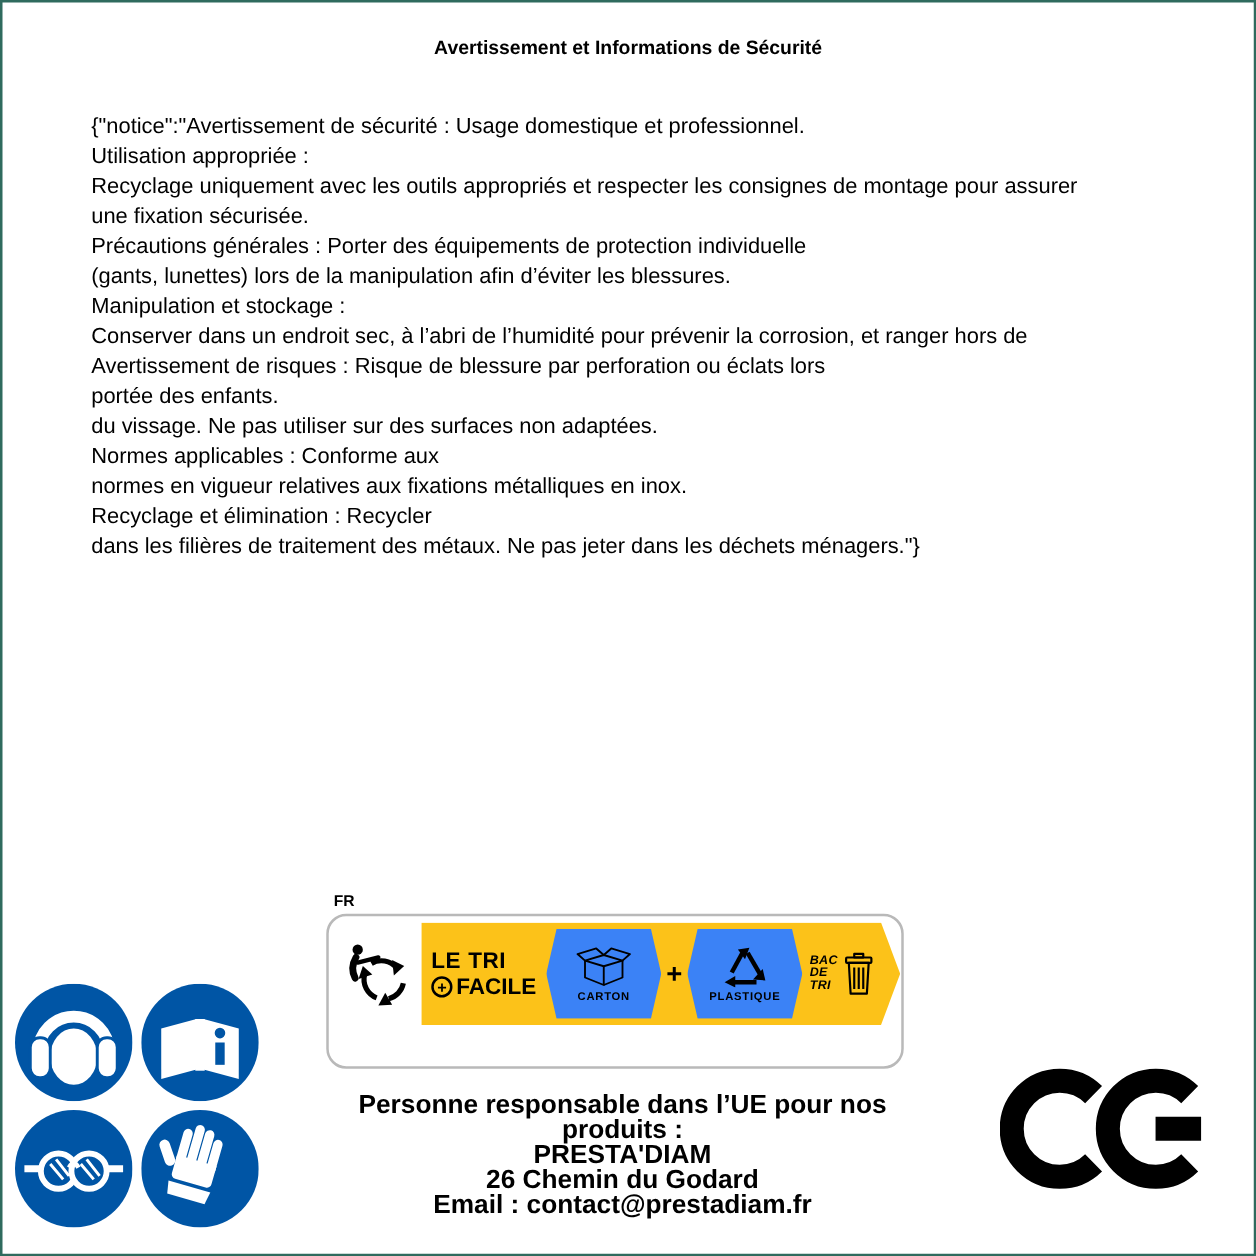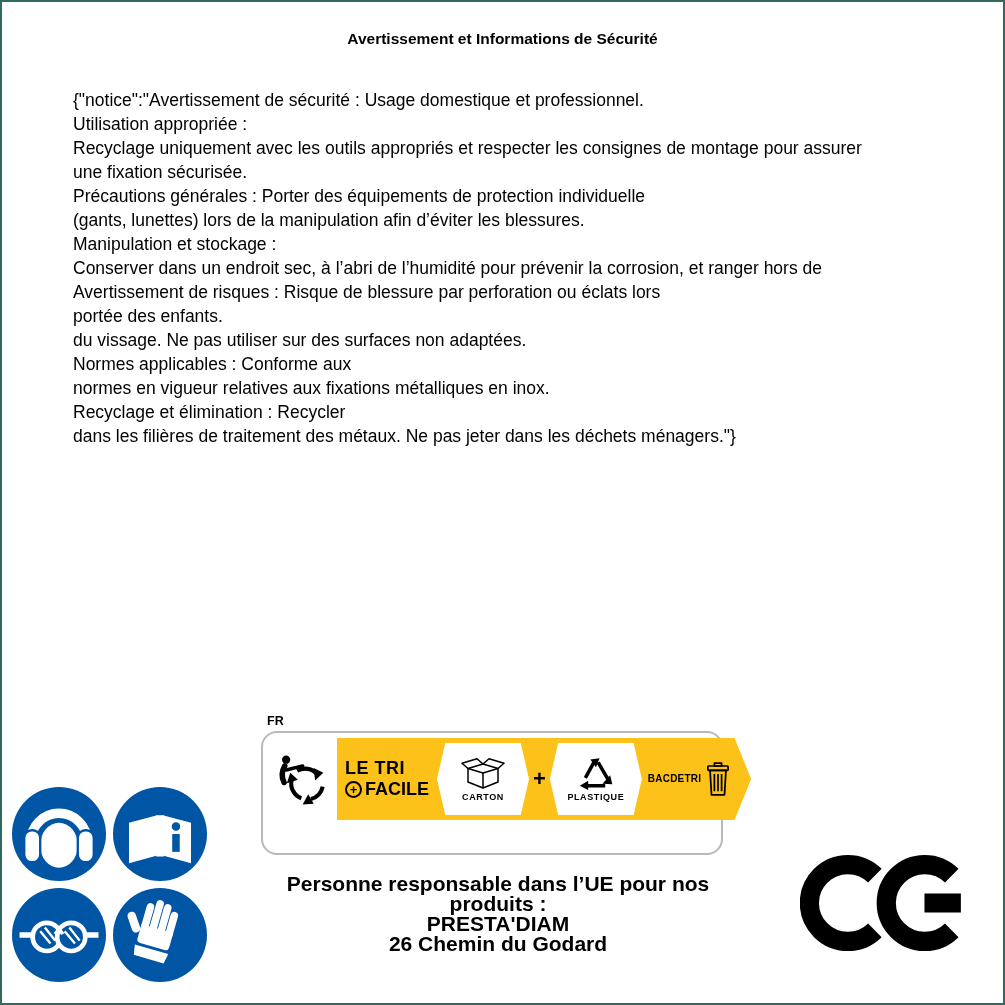--- a/index.html
+++ b/index.html
@@ -26,25 +26,25 @@
   .recycle-col{position:absolute;left:259px;top:712px;width:462px;}
   .fr{font-weight:bold;font-size:12.5px;margin-left:6px;}
   .label-box{margin-top:3px;border:2px solid #b9b9b9;border-radius:16px;height:124px;background:#fff;padding:5px 6px 3px 4px;display:flex;flex-direction:column;gap:36px;}
   .label-top{display:flex;align-items:stretch;height:82px;}
   .triman{width:70px;display:flex;align-items:center;justify-content:center;flex:0 0 auto;}
   .yellow-band{flex:1;background:var(--tri-yellow);clip-path:polygon(0 0,96% 0,100% 50%,96% 100%,0 100%);display:flex;align-items:center;padding:0 20px 0 8px;gap:4px;}
   .headline{display:flex;flex-direction:column;justify-content:center;width:88px;flex:0 0 auto;}
   .headline .l1{font-weight:bold;font-size:18px;letter-spacing:.5px;}
   .headline .l2{display:flex;align-items:center;gap:3px;font-weight:bold;font-size:18px;}
   .plus-circle{width:17px;height:17px;border:2.5px solid #000;border-radius:50%;display:flex;align-items:center;justify-content:center;font-size:13px;font-weight:bold;line-height:1;flex:0 0 auto;}
-  .white-hex{width:92px;height:72px;background:#ffffff;clip-path:polygon(9% 0,91% 0,100% 50%,91% 100%,9% 100%,0 50%);display:flex;flex-direction:column;align-items:center;justify-content:center;gap:2px;flex:0 0 auto;}
+  .white-hex{width:92px;height:72px;background:#3b82f6;clip-path:polygon(9% 0,91% 0,100% 50%,91% 100%,9% 100%,0 50%);display:flex;flex-direction:column;align-items:center;justify-content:center;gap:2px;flex:0 0 auto;}
   .hex-label{font-size:9px;font-weight:bold;letter-spacing:.6px;}
   .sep-plus{font-size:22px;font-weight:bold;flex:0 0 auto;}
   .bac{display:flex;align-items:center;gap:4px;flex:0 0 auto;margin-left:2px;}
-  .bac-text{display:flex;flex-direction:row;font-weight:bold;font-size:10px;line-height:10px;letter-spacing:.2px;}
+  .bac-text{display:flex;flex-direction:column;font-weight:bold;font-size:10px;line-height:10px;letter-spacing:.2px;font-style:italic;}
   .label-footer{flex:1;display:flex;align-items:center;justify-content:flex-end;padding-right:8px;font-style:italic;font-weight:bold;font-size:15px;color:#1c1c1c;}
 
   .company{position:absolute;left:265px;top:872px;width:462px;text-align:center;font-weight:bold;font-size:21px;line-height:20px;}
 
   .ce{position:absolute;left:798px;top:850px;width:172px;height:102px;}
   .ink{stroke:#000;fill:none;}
 </style>
 </head>
 <body>
 
@@ -181,20 +181,21 @@
           </div>
         </div>
       </div>
     </div>
   </div>
 
   <div class="company">
     <div>Personne responsable dans l’UE pour nos produits :</div>
     <div>PRESTA'DIAM</div>
     <div>26 Chemin du Godard</div>
+    <div>Email : contact@prestadiam.fr</div>
   </div>
 
   <svg class="ce" viewBox="0 0 170 100" aria-label="CE">
     <path d="M74 23 A38 38 0 1 0 74 77" class="ink" stroke-width="19"></path>
     <path d="M150 23 A38 38 0 1 0 150 77" class="ink" stroke-width="19"></path>
     <path d="M123 50 H159" class="ink" stroke-width="19"></path>
   </svg>
 
 </div>
 

